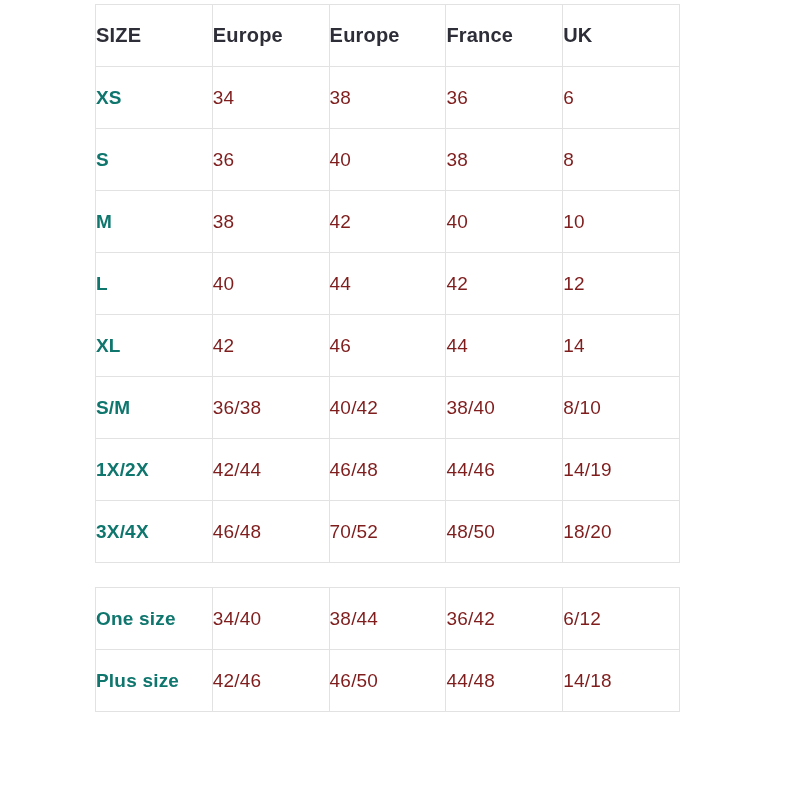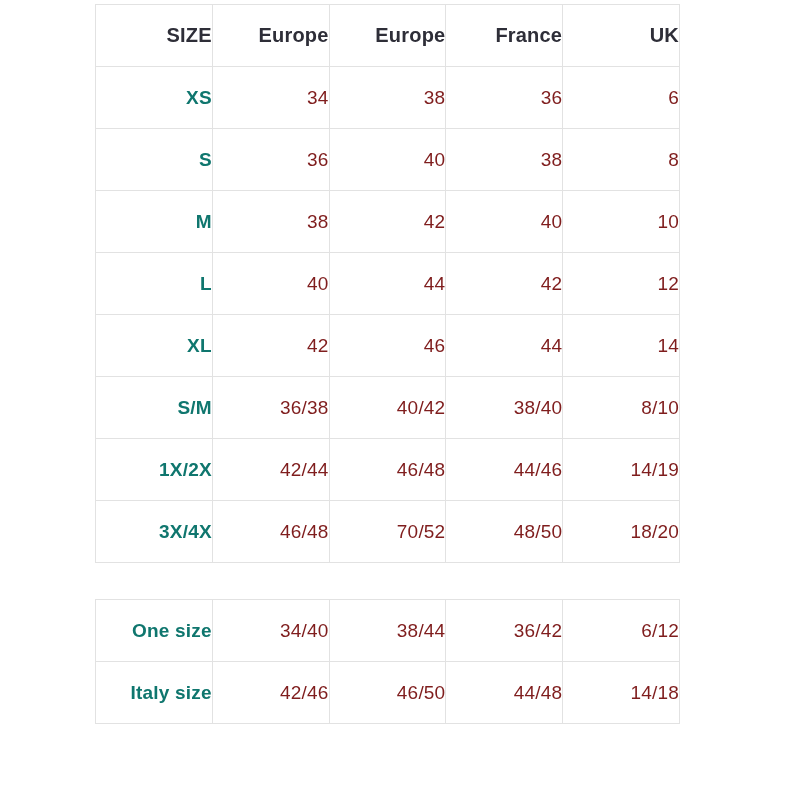--- a/index.html
+++ b/index.html
@@ -19,42 +19,42 @@
   table.size-table {
     border-collapse: collapse;
     table-layout: fixed;
     width: 585px;
     background: #ffffff;
   }
   table.size-table td, table.size-table th {
     border: 1.5px solid #e2e2e2;
     width: 20%;
     height: 61px;
-    text-align: right;
+    text-align: left;
     vertical-align: middle;
     padding: 0;
     letter-spacing: 0.2px;
   }
   th.col-header {
     font-size: 20px;
     font-weight: 700;
     color: #2e2e38;
   }
   td.size-label {
     font-size: 19px;
     font-weight: 700;
     color: #0f766e;
   }
   td.size-value {
     font-size: 19px;
     font-weight: 400;
     color: #7f1d1d;
   }
   table.second {
-    margin-top: 36px;
+    margin-top: 24px;
   }
 </style>
 </head>
 <body>
 
 <div class="page">
   <table class="size-table first">
       <thead>
         <tr>
           <th class="col-header">SIZE</th>
@@ -127,21 +127,21 @@
   <table class="size-table second">
       <tbody>
         <tr>
           <td class="size-label">One size</td>
           <td class="size-value">34/40</td>
           <td class="size-value">38/44</td>
           <td class="size-value">36/42</td>
           <td class="size-value">6/12</td>
         </tr>
         <tr>
-          <td class="size-label">Italy size</td>
+          <td class="size-label">Plus size</td>
           <td class="size-value">42/46</td>
           <td class="size-value">46/50</td>
           <td class="size-value">44/48</td>
           <td class="size-value">14/18</td>
         </tr>
       </tbody>
     </table>
 </div>
 
 </body></html>

